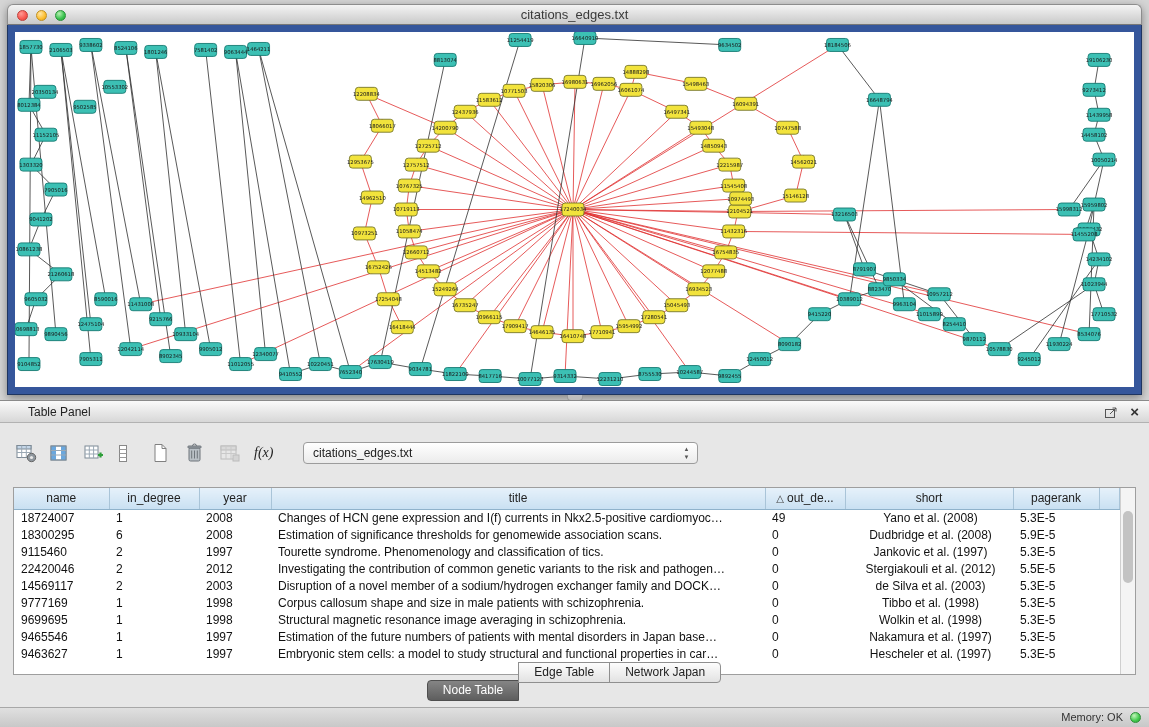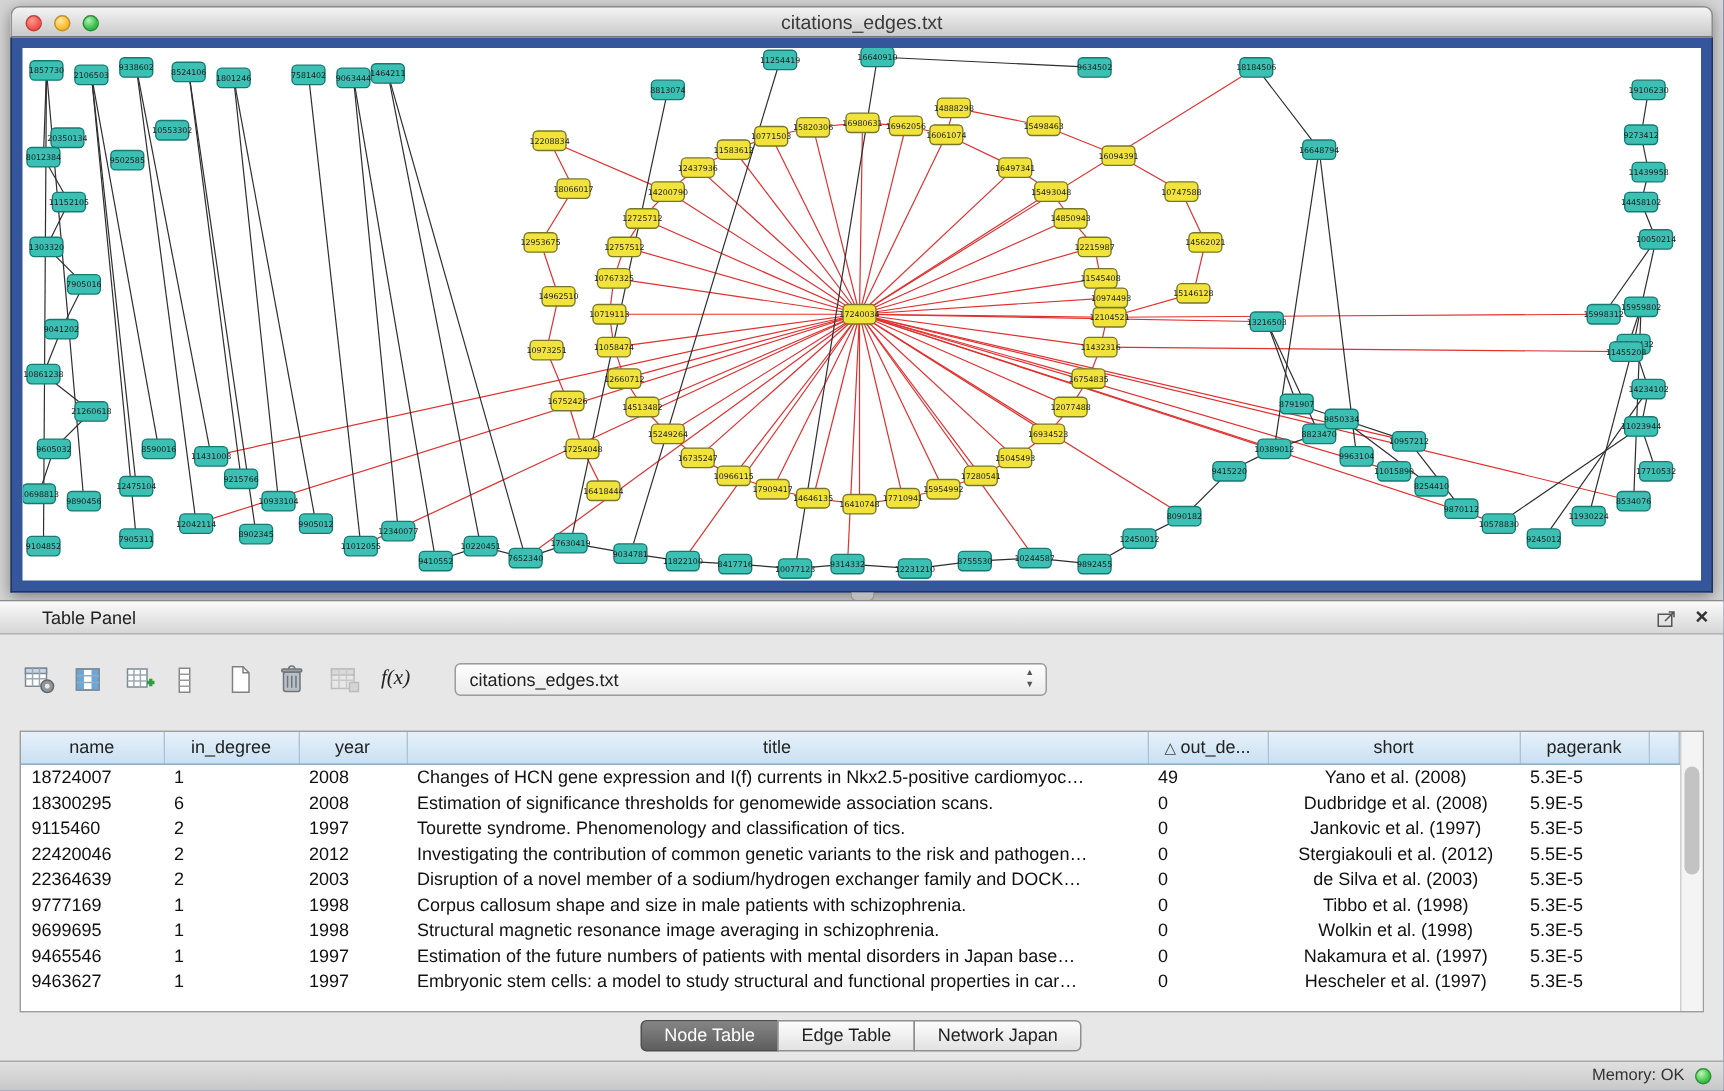--- a/index.html
+++ b/index.html
@@ -78,21 +78,21 @@
     white-space:nowrap; overflow:hidden; line-height:17px; }
   td.c5 { text-align:center; }
 
   .tabs { position:absolute; bottom:26px; left:0; right:0;
     display:flex; justify-content:center; }
   .tab { height:21px; line-height:19px; padding:0 15px; font-size:12px;
     border:1px solid #8f8f8f; background:linear-gradient(#fdfdfd,#e2e2e2);
     color:#222; margin-left:-1px; }
   .tab:first-child { border-radius:4px 0 0 4px; }
   .tab:last-child { border-radius:0 4px 4px 0; }
-  .tab.active { background:linear-gradient(#858585,#5e5e5e); color:#fff; border-color:#4f4f4f; }
+  .tab.active { background:linear-gradient(#858585,#5e5e5e); color:#fff; border-color:#4f4f4f;margin-top:18px; }
 
   .status-bar { position:absolute; bottom:0; left:0; right:0; height:20px;
     background:linear-gradient(#e0e0e0,#c8c8c8); border-top:1px solid #a8a8a8; }
   .status-text { position:absolute; right:26px; top:3px; font-size:11px; color:#333; }
   .status-dot { position:absolute; right:8px; top:4px; width:11px; height:11px;
     border-radius:50%; border:1px solid #2e8f38;
     background:radial-gradient(circle at 35% 30%,#c2f5bb,#41c94c 60%,#2f9e3a); }
 </style>
 </head>
 <body>
@@ -963,21 +963,21 @@
                 <td class="c0">22420046</td>
                 <td class="c1">2</td>
                 <td class="c2">2012</td>
                 <td class="c3">Investigating the contribution of common genetic variants to the risk and pathogen…</td>
                 <td class="c4">0</td>
                 <td class="c5">Stergiakouli et al. (2012)</td>
                 <td class="c6">5.5E-5</td>
                 <td></td>
               </tr>
               <tr>
-                <td class="c0">22364639</td>
+                <td class="c0">14569117</td>
                 <td class="c1">2</td>
                 <td class="c2">2003</td>
                 <td class="c3">Disruption of a novel member of a sodium/hydrogen exchanger family and DOCK…</td>
                 <td class="c4">0</td>
                 <td class="c5">de Silva et al. (2003)</td>
                 <td class="c6">5.3E-5</td>
                 <td></td>
               </tr>
               <tr>
                 <td class="c0">9777169</td>

